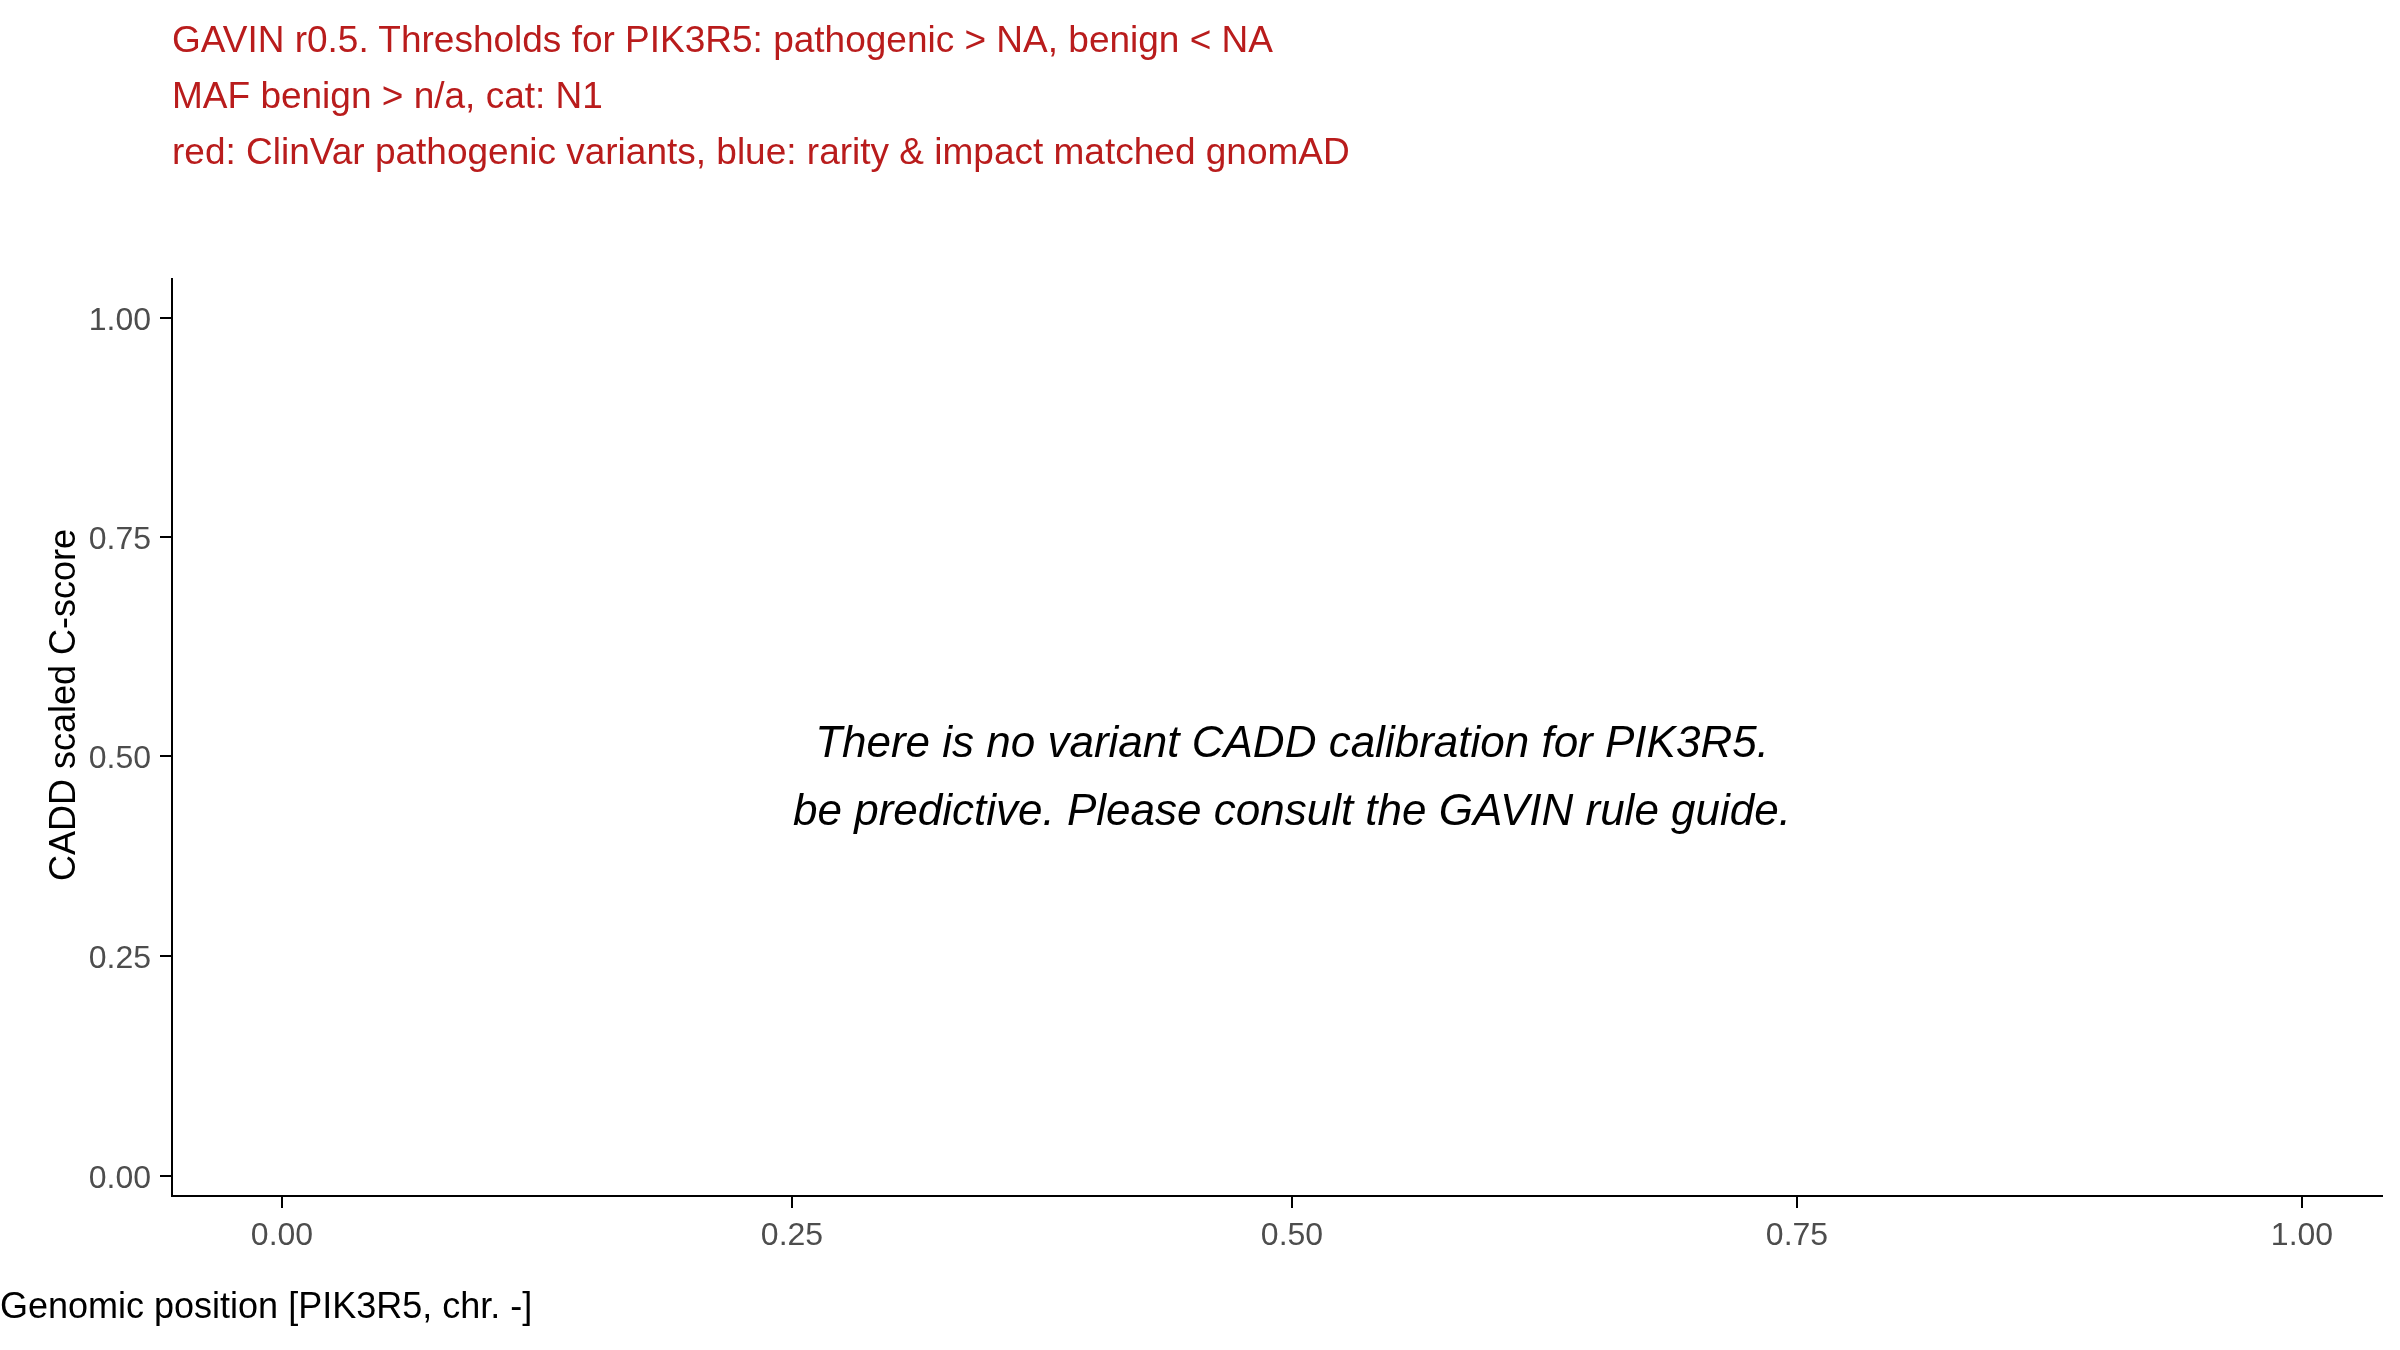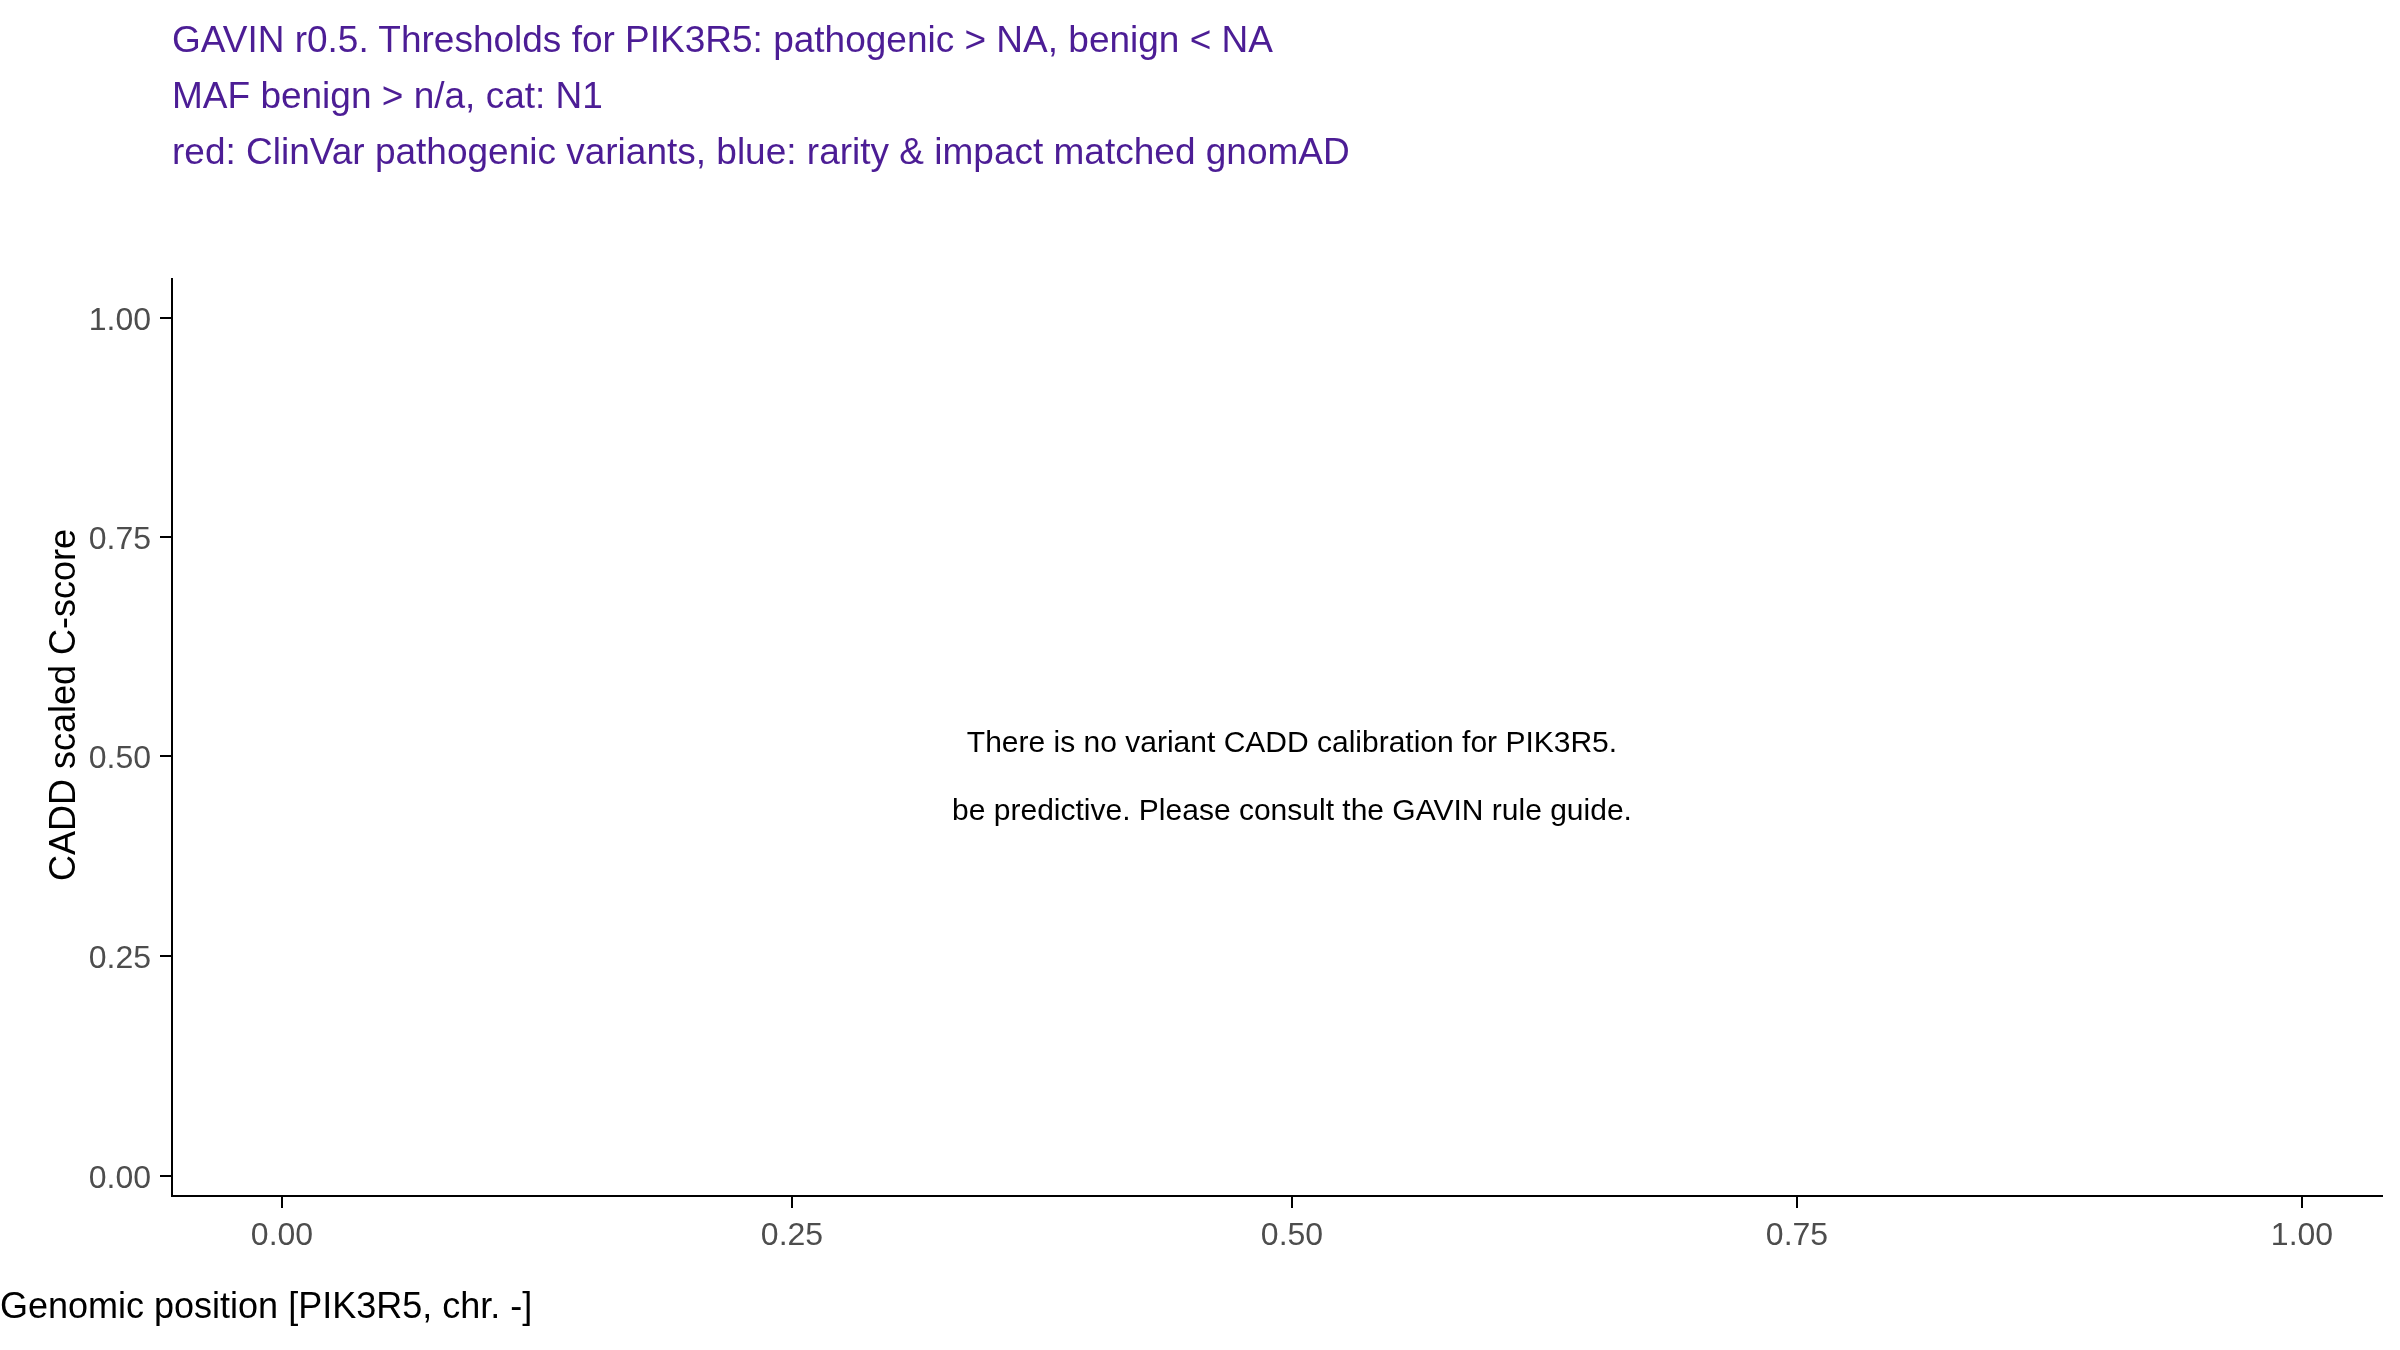--- a/index.html
+++ b/index.html
@@ -24,21 +24,21 @@
   
   .title-block {
     position: absolute;
     left: 172px;
     top: 12px;
     width: 2000px;
   }
   .title-line {
     font-size: 37px;
     line-height: 56px;
-    color: #4c1d95;
+    color: #b91c1c;
     white-space: pre;
   }
 
   
   .y-axis-title {
     position: absolute;
     left: 0px;
     top: 0px;
     width: 1000px;
     height: 46px;
@@ -122,24 +122,25 @@
 
   
   .annotation {
     position: absolute;
     left: 420px;
     top: 430px;
     width: 1400px;
     text-align: center;
   }
   .annotation-line {
-    font-size: 30px;
+    font-size: 44px;
     line-height: 68px;
     color: #000000;
     white-space: pre;
+    font-style: italic;
   }
 </style>
 </head>
 <body>
 
 <div class="plot-root">
 
   <div class="title-block">
     <div class="title-line">GAVIN r0.5. Thresholds for PIK3R5: pathogenic &gt; NA, benign &lt; NA</div>
     <div class="title-line">MAF benign &gt; n/a, cat: N1</div>

